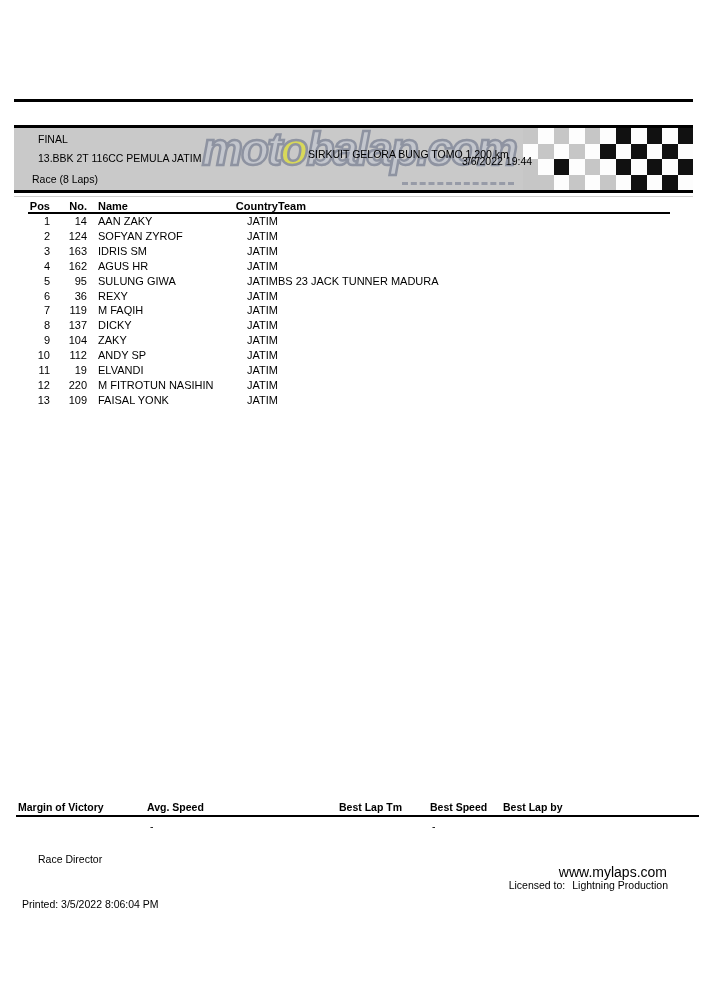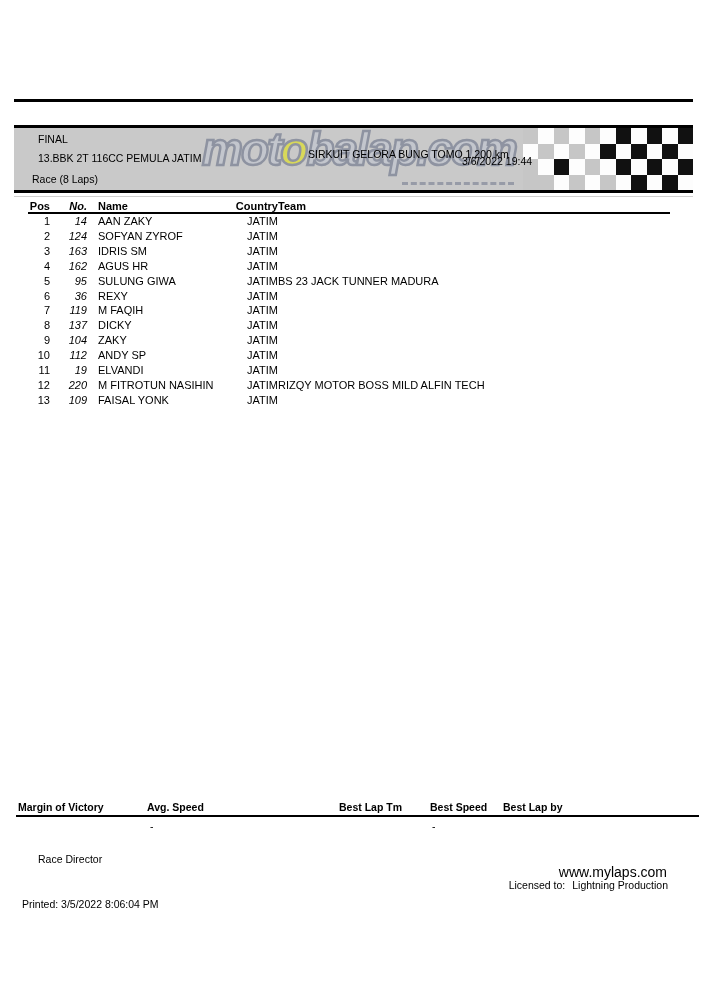--- a/index.html
+++ b/index.html
@@ -37,21 +37,21 @@
   .ck { width:100%; height:100%; }
 
   .faint-rule { left:14px; top:196px; width:679px; height:1px; background:#cfcfcf; }
 
   
   .results { left:28px; top:200px; width:642px; font-size:11px; }
   .thead, .trow { display:grid; grid-template-columns:22px 37px 113px 78px 1fr; align-items:center; }
   .thead { height:14px; font-weight:bold; border-bottom:2px solid #000; }
   .trow { height:14.85px; }
   .c-pos { text-align:right; }
-  .c-no  { text-align:right;font-style:italic; }
+  .c-no  { text-align:right; }
   .c-name { padding-left:11px; white-space:nowrap; }
   .c-country { padding-left:0; }
   .thead .c-country, .trow .c-country { text-align:right; }
   .c-team { white-space:nowrap; }
   .results .c-name.h, .results .c-team.h { font-weight:bold; }
 
   
   .stats { left:16px; top:801px; width:683px; height:34px; }
   .stats-head { position:relative; height:16px; border-bottom:2px solid #000; }
   .stats-head span { position:absolute; font-weight:bold; font-size:10.5px; white-space:nowrap; }
@@ -220,21 +220,20 @@
           <div class="cell c-no">19</div>
           <div class="cell c-name">ELVANDI</div>
           <div class="cell c-country">JATIM</div>
           <div class="cell c-team"></div>
         </div>
         <div class="trow">
           <div class="cell c-pos">12</div>
           <div class="cell c-no">220</div>
           <div class="cell c-name">M FITROTUN NASIHIN</div>
           <div class="cell c-country">JATIM</div>
-          <div class="cell c-team">RIZQY MOTOR BOSS MILD ALFIN TECH</div>
         </div>
         <div class="trow">
           <div class="cell c-pos">13</div>
           <div class="cell c-no">109</div>
           <div class="cell c-name">FAISAL YONK</div>
           <div class="cell c-country">JATIM</div>
           <div class="cell c-team"></div>
         </div>
       </div>
   </div>

